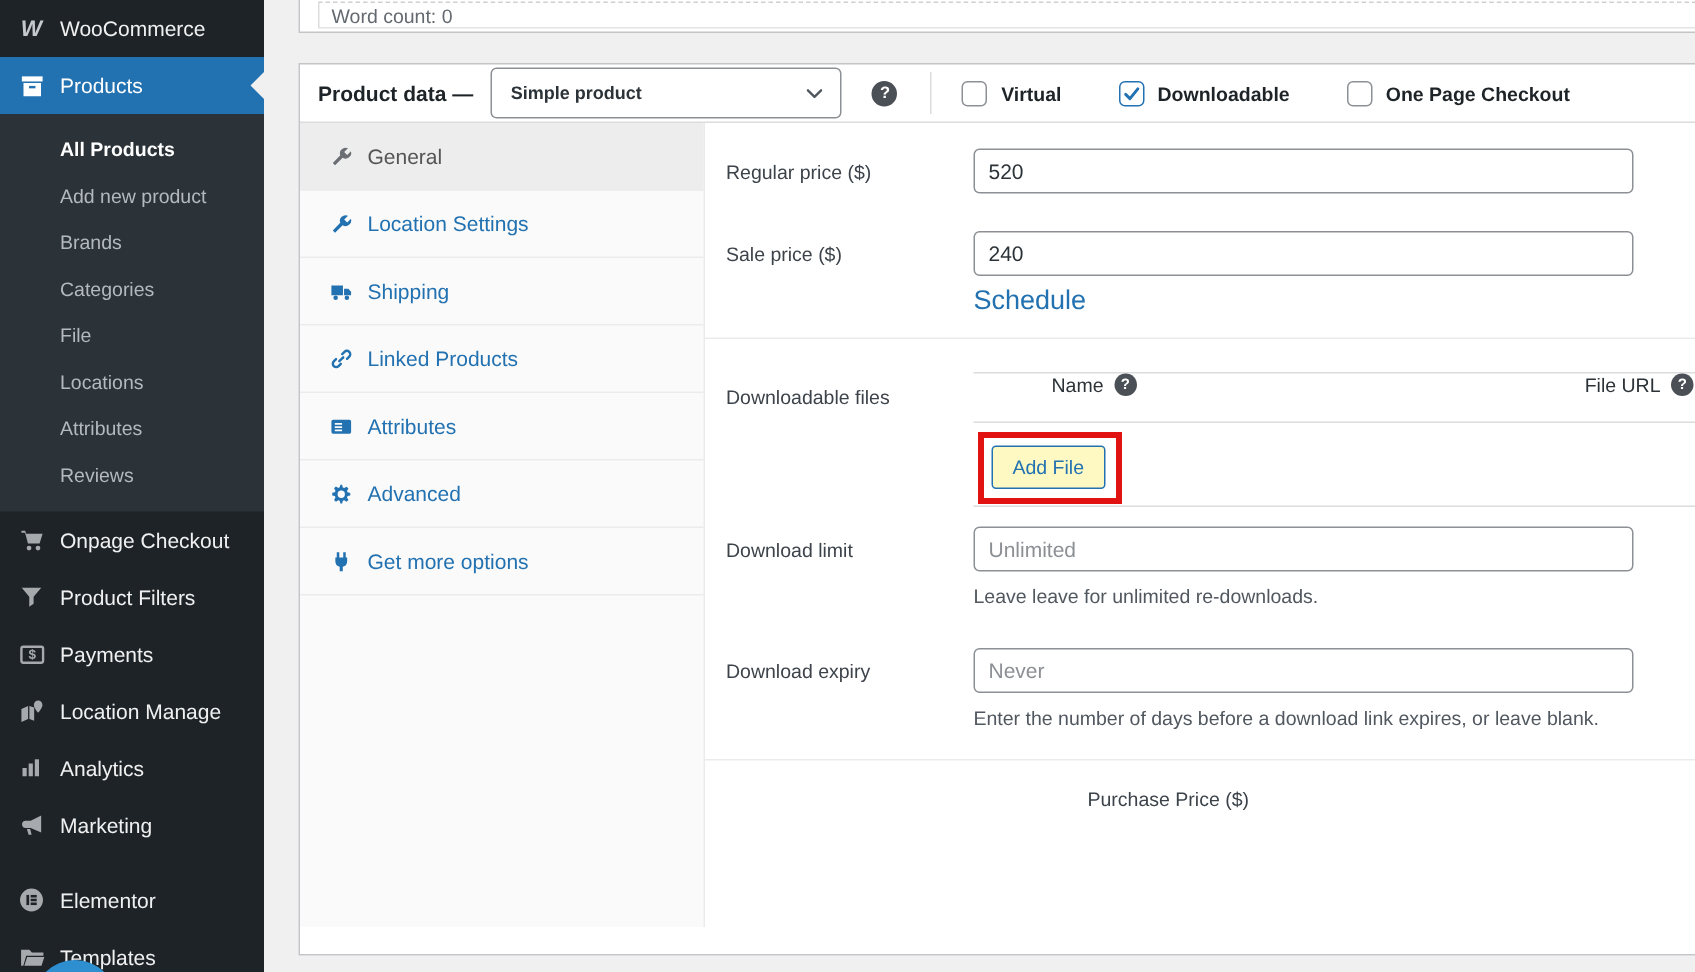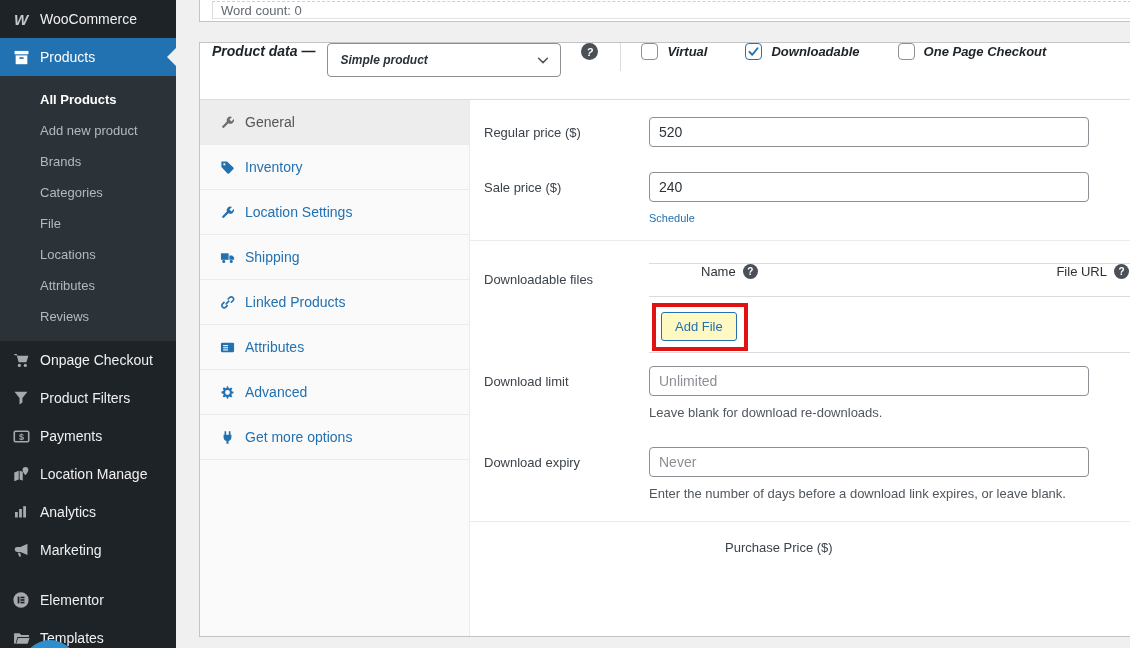--- a/index.html
+++ b/index.html
@@ -27,21 +27,21 @@
   #editor-box { position:absolute; left:199px; top:-12px; width:933px; height:34px;
                 background:#fff; border:1px solid #c3c4c7; }
   #wordcount-bar { position:absolute; left:12px; right:0; top:12px; bottom:2px;
                    border-top:1px dashed #cfcfcf; border-left:1px solid #ddd; border-bottom:1px solid #e3e3e3;
                    display:flex; align-items:center; padding-left:8px;
                    font-size:13px; color:#646970; overflow:hidden; }
 
   
   #panel { position:absolute; left:199px; top:42px; width:933px; height:595px;
            background:#fff; border:1px solid #c3c4c7; }
-  #panel-header { height:57px; display:flex; align-items:flex-start; padding-left:12px; border-bottom:1px solid #dcdcde;font-style:italic; }
+  #panel-header { height:39px; display:flex; align-items:center; padding-left:12px; border-bottom:1px solid #dcdcde; }
   #panel-title { font-size:14px; font-weight:bold; color:#1d2327; white-space:nowrap; }
   .type-select { margin-left:12px; width:234px; height:34px; border:1px solid #8c8f94; border-radius:4px;
                  background:#fff; display:flex; align-items:center; justify-content:space-between;
                  padding:0 10px 0 12px; cursor:pointer; }
   .type-select .sel-text { font-size:12px; font-weight:600; color:#2c3338; }
   .help-tip { width:17px; height:17px; border-radius:50%; background:#4a5056; color:#fff;
               font-size:11px; font-weight:bold; display:inline-flex; align-items:center; justify-content:center;
               flex:0 0 17px; cursor:pointer; }
   .hdr-help { margin-left:20px; }
   .vdivider { width:1px; height:28px; background:#dcdcde; margin-left:22px; }
@@ -64,21 +64,21 @@
   .options-group { border-bottom:1px solid #ebebeb; }
   .options-group.last { border-bottom:none; }
   .form-row { display:flex; align-items:center; }
   .form-label { width:179px; padding-left:14px; font-size:13px; color:#3c434a; flex:0 0 179px; }
   .form-label.top { align-self:flex-start; padding-top:9px; }
   .text-input { width:440px; height:30px; border:1px solid #8c8f94; border-radius:4px; padding:0 9px;
                 font-size:14px; color:#2c3338; font-family:"Liberation Sans",sans-serif; background:#fff; }
   .text-input::placeholder { color:#8c8f94; opacity:1; }
   .desc-text { margin:9px 0 0 179px; font-size:13px; color:#50575e; }
   .schedule-row { margin:6px 0 0 179px; padding-bottom:14px; }
-  .link { font-size:11px; color:#2271b1; text-decoration:none; cursor:pointer; }
+  .link { font-size:18px; color:#2271b1; text-decoration:none; cursor:pointer; }
 
   
   .files-table { flex:1; min-width:0; }
   .ft-header { height:34px; border-top:1px solid #dcdcde; border-bottom:1px solid #dcdcde;
                display:flex; align-items:flex-start; font-size:13px; color:#2c3338; }
   .ft-name { padding-left:52px; display:flex; align-items:center; gap:7px; }
   .ft-url { margin-left:auto; display:flex; align-items:center; gap:7px; padding-right:2px; }
   .ft-help { width:15px; height:15px; flex:0 0 15px; font-size:10px; }
   .ft-buttonrow { border-bottom:1px solid #dcdcde; padding:0 0 1px 0; }
   .red-annotation { display:inline-block; border:4px solid #e01212; padding:5px 7px 6px 5px; margin:6px 0 0 3px; }
@@ -259,29 +259,20 @@
     <div id="panel-body">
 
       <ul id="tabs-col" style="list-style:none;margin:0;padding:0;">
         <li class="wc-tab active">
           <span class="tab-icon">
             <svg width="15" height="15" viewBox="0 0 16 16" fill="currentColor">
                 <path d="M14.9 4.1l-2.7 2.7-2.1-2.1 2.7-2.7a4 4 0 0 0-5.5 5L2 12.4 3.6 14 9 8.7a4 4 0 0 0 5.9-4.6z"></path>
               </svg>
           </span>
           <span>General</span>
-        </li>
-        <li class="wc-tab">
-          <span class="tab-icon">
-            <svg width="15" height="15" viewBox="0 0 16 16" fill="currentColor">
-                <path d="M1.5 1.5h6L14.3 8a1.2 1.2 0 0 1 0 1.7l-4.6 4.6a1.2 1.2 0 0 1-1.7 0L1.5 7.5v-6z"></path>
-                <circle cx="4.6" cy="4.6" r="1.2" fill="#fafafa"></circle>
-              </svg>
-          </span>
-          <span>Inventory</span>
         </li>
         <li class="wc-tab">
           <span class="tab-icon">
             <svg width="15" height="15" viewBox="0 0 16 16" fill="currentColor">
                 <path d="M14.9 4.1l-2.7 2.7-2.1-2.1 2.7-2.7a4 4 0 0 0-5.5 5L2 12.4 3.6 14 9 8.7a4 4 0 0 0 5.9-4.6z"></path>
               </svg>
           </span>
           <span>Location Settings</span>
         </li>
         <li class="wc-tab">
@@ -371,21 +362,21 @@
                   <button class="add-file-btn">Add File</button>
                 </span>
               </div>
             </div>
           </div>
 
           <div class="form-row" style="margin-top:13px;">
             <label class="form-label">Download limit</label>
             <input class="text-input" type="text" placeholder="Unlimited" style="">
           </div>
-          <p class="desc-text" style="margin-bottom:0;">Leave blank for download re-downloads.</p>
+          <p class="desc-text" style="margin-bottom:0;">Leave leave for unlimited re-downloads.</p>
 
           <div class="form-row" style="margin-top:27px;">
             <label class="form-label">Download expiry</label>
             <input class="text-input" type="text" placeholder="Never" style="">
           </div>
           <p class="desc-text" style="margin-bottom:0;padding-bottom:20px;">Enter the number of days before a download link expires, or leave blank.</p>
         </div>
 
         <div class="options-group last" style="padding-top:18px;">
           <div class="form-row iconed-input-row" style="margin-bottom:12px;flex-direction:column;">

